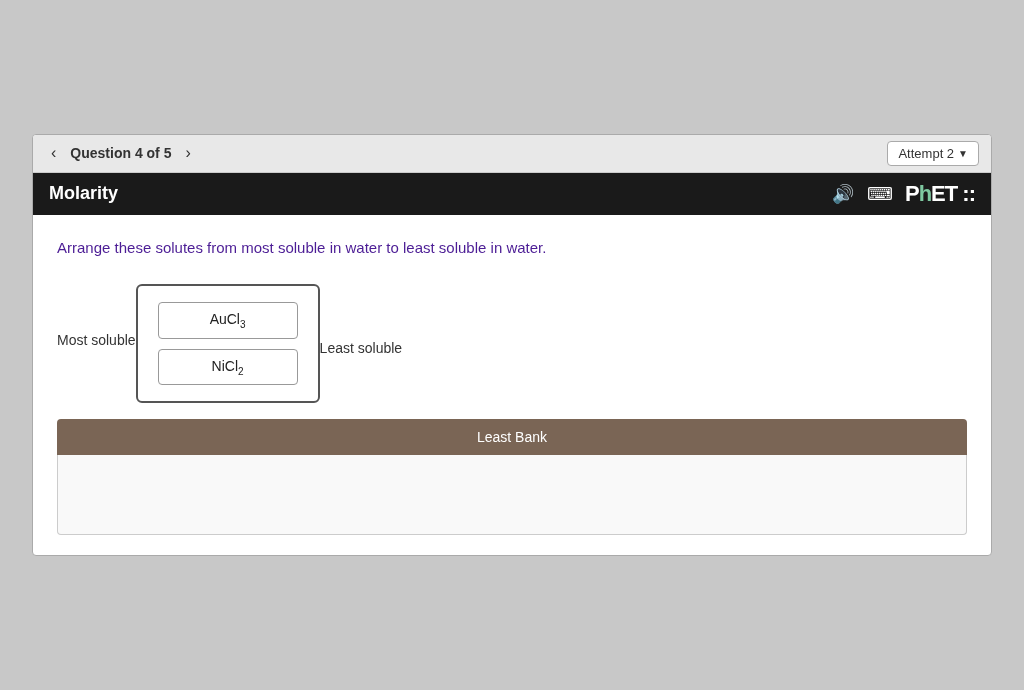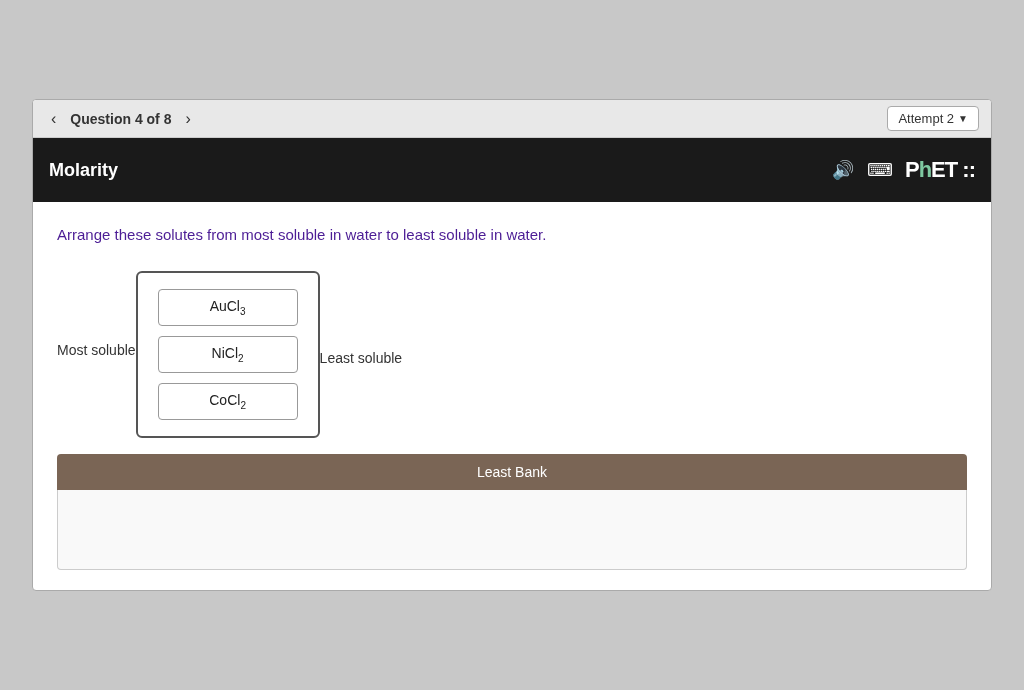--- a/index.html
+++ b/index.html
@@ -70,21 +70,21 @@
       font-size: 10px;
     }
 
     
     .sim-header {
       background: #1a1a1a;
       color: white;
       display: flex;
       align-items: center;
       justify-content: space-between;
-      padding: 19px 16px;
+      padding: 8px 16px;
     }
 
     .sim-title {
       font-size: 18px;
       font-weight: bold;
       color: white;
     }
 
     .sim-controls {
       display: flex;
@@ -192,21 +192,21 @@
     }
   </style>
 </head>
 <body>
 
 <div class="outer-wrapper">
 
   <div class="top-nav">
     <div class="nav-left">
       <button class="nav-arrow">‹</button>
-      <span class="question-counter">Question 4 of 8</span>
+      <span class="question-counter">Question 4 of 5</span>
       <button class="nav-arrow">›</button>
     </div>
     <button class="attempt-btn">
       <span>Attempt 2</span>
       <span class="dropdown-arrow">▼</span>
     </button>
   </div>
 
   <div class="sim-header">
     <span class="sim-title">Molarity</span>
@@ -223,21 +223,20 @@
   <div class="main-content">
 
     <p class="question-text">Arrange these solutes from most soluble in water to least soluble in water.</p>
 
     <div class="sort-container">
       <span class="sort-label">Most soluble</span>
 
       <div class="sort-box">
         <div class="sort-item">AuCl<sub>3</sub></div>
         <div class="sort-item">NiCl<sub>2</sub></div>
-        <div class="sort-item">CoCl<sub>2</sub></div>
       </div>
 
       <span class="least-label">Least soluble</span>
     </div>
 
     <div class="answer-bank-section">
       <div class="answer-bank-header">Least Bank</div>
       <div class="answer-bank-body"></div>
     </div>
 

